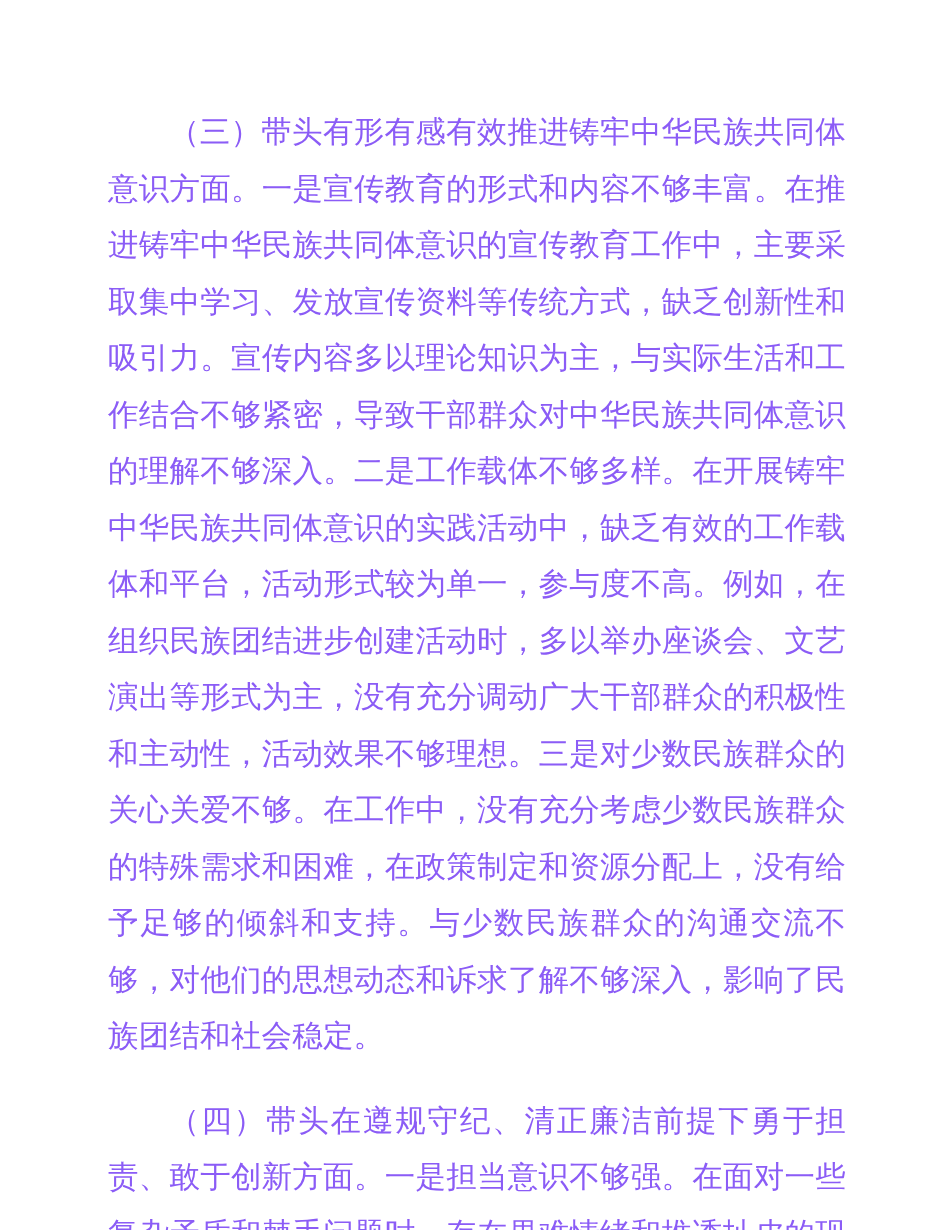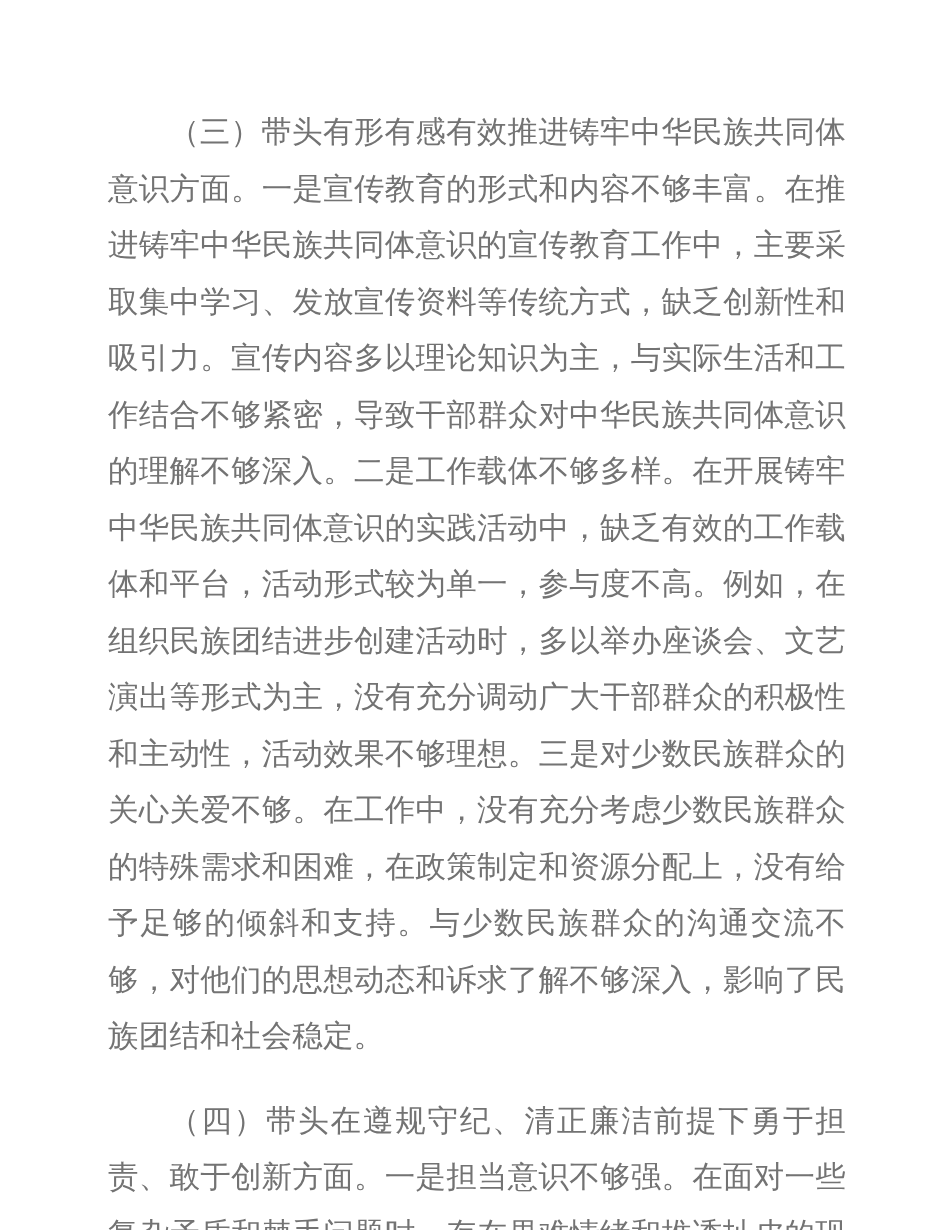--- a/index.html
+++ b/index.html
@@ -21,21 +21,21 @@
   .doc-body {
     position: absolute;
     left: 108px;
     top: 104px;
     width: 738px;
   }
   .para {
     margin: 0 0 0 0;
     font-size: 30.5px;
     line-height: 56.5px;
-    color: #737373;
+    color: #8b5cf6;
     text-align: justify;
     text-justify: inter-ideograph;
     letter-spacing: 0.2px;
     font-family: "DejaVu Sans", "Liberation Sans", sans-serif;
     font-weight: 500;
     text-indent: 61px;
   }
   .para + .para {
     margin-top: 28px;
   }

